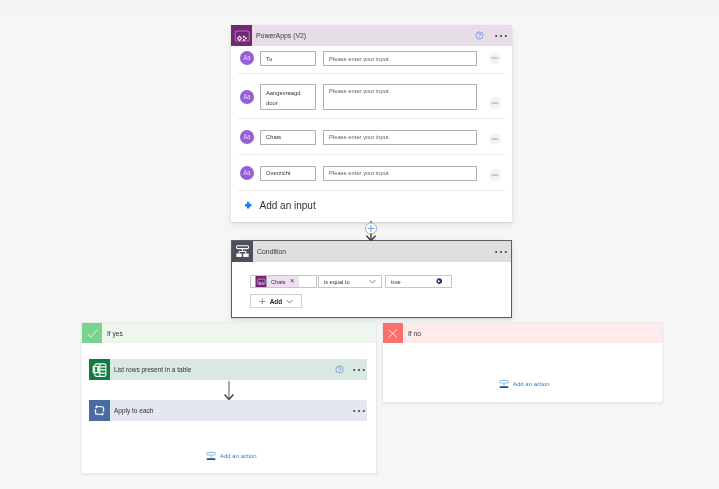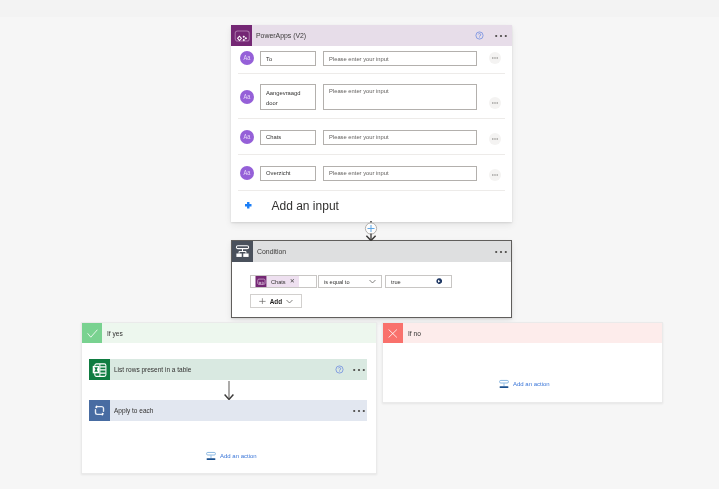--- a/index.html
+++ b/index.html
@@ -33,21 +33,21 @@
   .namebox.two{height:26px;display:block;padding:3px 5px;line-height:10px;}
   .valbox{margin-left:7px;width:154px;height:15px;border:1px solid #b3b0ad;background:#fff;
       font-size:5.8px;color:#605e5c;display:flex;align-items:center;padding:0 5px;box-sizing:border-box;}
   .valbox.two{height:26px;align-items:flex-start;padding-top:3.5px;}
   .rowmenu{position:absolute;right:11px;bottom:10px;width:12px;height:12px;border-radius:50%;background:#f4f3f2;
      display:flex;align-items:center;justify-content:center;}
   
 
   #add-input{position:relative;height:29px;display:flex;align-items:center;}
   #add-input .plus{margin-left:14px;width:6.5px;height:6.5px;display:block;}
-  #add-input .lbl{margin-left:20px;font-size:12px;color:#323130;}
+  #add-input .lbl{margin-left:8px;font-size:10px;color:#323130;}
 
   
   #connector{position:absolute;left:362px;top:221px;width:18px;height:20px;z-index:5;}
 
   
   #condition-card{position:absolute;left:231px;top:240px;width:281px;height:78px;
     background:#fff;border:1px solid #605e5c;box-sizing:border-box;
     box-shadow:0 0.6px 1.8px rgba(0,0,0,.11),0 3px 7px rgba(0,0,0,.07);}
   #condition-header{position:relative;height:21px;background:#dedfe0;display:flex;align-items:center;}
   #condition-title{margin-left:4px;font-size:6.9px;color:#3b3a39;}

